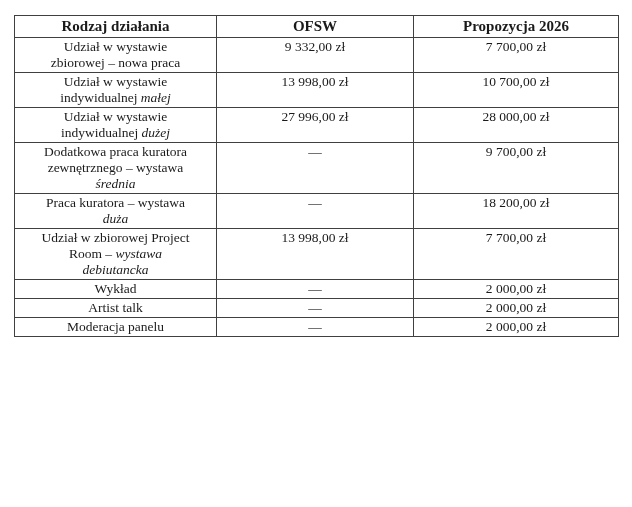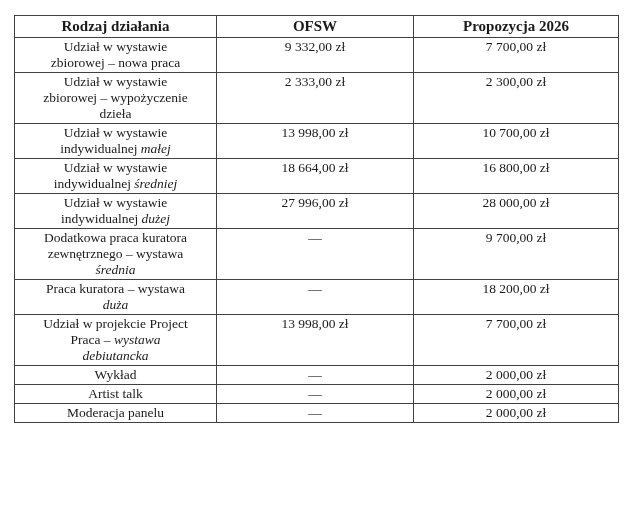--- a/index.html
+++ b/index.html
@@ -60,51 +60,41 @@
       <th>Propozycja 2026</th>
     </tr>
   </thead>
   <tbody>
   <tr>
         <td class="activity"><span>Udział w wystawie zbiorowej – nowa praca</span></td>
         <td>9 332,00 zł</td>
         <td>7 700,00 zł</td>
       </tr>
       <tr>
-        <td class="activity"><span>Udział w wystawie zbiorowej – wypożyczenie dzieła</span></td>
-        <td>2 333,00 zł</td>
-        <td>2 300,00 zł</td>
-      </tr>
-      <tr>
         <td class="activity"><span>Udział w wystawie indywidualnej </span><i>małej</i></td>
         <td>13 998,00 zł</td>
         <td>10 700,00 zł</td>
-      </tr>
-      <tr>
-        <td class="activity"><span>Udział w wystawie indywidualnej </span><i>średniej</i></td>
-        <td>18 664,00 zł</td>
-        <td>16 800,00 zł</td>
       </tr>
       <tr>
         <td class="activity"><span>Udział w wystawie indywidualnej </span><i>dużej</i></td>
         <td>27 996,00 zł</td>
         <td>28 000,00 zł</td>
       </tr>
       <tr>
         <td class="activity"><span>Dodatkowa praca kuratora zewnętrznego – wystawa </span><i>średnia</i></td>
         <td>—</td>
         <td>9 700,00 zł</td>
       </tr>
       <tr>
         <td class="activity"><span>Praca kuratora – wystawa </span><i>duża</i></td>
         <td>—</td>
         <td>18 200,00 zł</td>
       </tr>
       <tr>
-        <td class="activity"><span>Udział w projekcie Project Praca – </span><i>wystawa debiutancka</i></td>
+        <td class="activity"><span>Udział w zbiorowej Project Room – </span><i>wystawa debiutancka</i></td>
         <td>13 998,00 zł</td>
         <td>7 700,00 zł</td>
       </tr>
       <tr>
         <td class="activity"><span>Wykład</span></td>
         <td>—</td>
         <td>2 000,00 zł</td>
       </tr>
       <tr>
         <td class="activity"><span>Artist talk</span></td>

